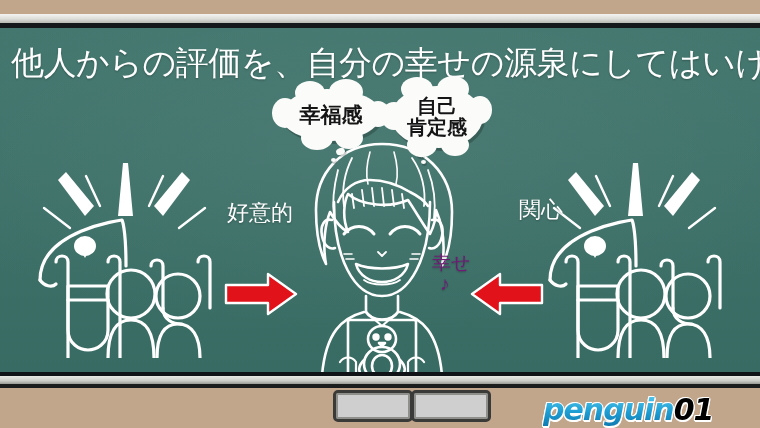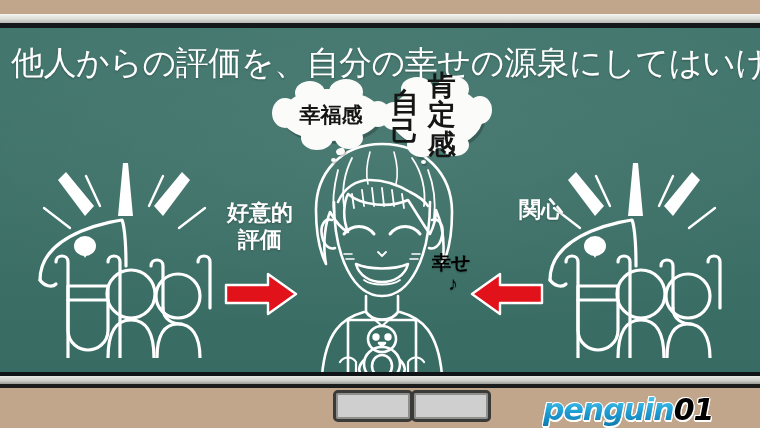--- a/index.html
+++ b/index.html
@@ -40,35 +40,35 @@
     display:flex;align-items:center;justify-content:center;text-align:left;
     font-weight:700;
     box-shadow:2px 3px 0 rgba(0,0,0,.22);
   }
   .bubble::before,.bubble::after{content:"";position:absolute;background:#fbfbfa;border-radius:50%;}
   #bubble1{left:281px;top:89px;width:100px;height:52px;border-radius:46% 54% 50% 50%/52% 48% 52% 48%;
     font-size:21px;}
   #bubble1::before{left:-9px;top:9px;width:26px;height:30px;}
   #bubble1::after{right:-9px;top:12px;width:24px;height:26px;}
   #bubble2{left:391px;top:86px;width:92px;height:62px;border-radius:50% 50% 48% 52%/50% 50% 50% 50%;
-    font-size:28px;line-height:1.05;}
+    font-size:20px;flex-direction:column;line-height:1.05;}
   #bubble2::before{left:-10px;top:16px;width:26px;height:28px;}
   #bubble2::after{right:-9px;top:10px;width:24px;height:28px;}
   .bub-lump{position:absolute;background:#fbfbfa;border-radius:50%;}
 
   .thought-dot{position:absolute;background:#fbfbfa;border-radius:50%;
       box-shadow:1px 2px 0 rgba(0,0,0,.2);}
 
   
   .side-label{position:absolute;color:#ffffff;text-align:center;font-size:22px;
-     line-height:1.22;font-weight:700;text-shadow:0 1px 2px rgba(0,0,0,.25);white-space:nowrap;}
+     line-height:1.22;font-weight:400;text-shadow:0 1px 2px rgba(0,0,0,.25);white-space:nowrap;}
   #label-left{left:214px;top:200px;width:92px;}
   #label-right{left:482px;top:197px;width:118px;}
-  #label-happy{left:432px;top:252px;width:26px;color:#000000;font-size:19px;line-height:1.12;
-     text-align:right;text-shadow:0 1px 2px rgba(0,0,0,.25);}
+  #label-happy{left:432px;top:252px;width:26px;color:#701a75;font-size:19px;line-height:1.12;
+     text-align:center;text-shadow:0 1px 2px rgba(0,0,0,.25);}
 
   
   .arrow{position:absolute;width:74px;height:44px;}
   #arrow-right{left:224px;top:272px;}
   #arrow-left{left:470px;top:272px;}
 
   
   .eraser{position:absolute;top:390px;width:74px;height:26px;border-radius:5px;
      background:#cfcfcf;border:3px solid #3a3a38;box-shadow:inset 0 0 0 2px #8f8f8c;}
   #eraser1{left:333px;}
@@ -229,30 +229,29 @@
   <div class="bubble" id="bubble1">
     <span style="position:relative;z-index:2;">幸福感</span>
     <i class="bub-lump" style="left:14px;top:-8px;width:30px;height:24px;"></i>
     <i class="bub-lump" style="left:48px;top:-10px;width:34px;height:26px;"></i>
     <i class="bub-lump" style="left:20px;bottom:-9px;width:32px;height:24px;"></i>
     <i class="bub-lump" style="left:54px;bottom:-8px;width:28px;height:22px;"></i>
   </div>
 
   <div class="bubble" id="bubble2">
     <span style="position:relative;z-index:2;">自己</span>
-    <span style="position:relative;z-index:2;font-family:Liberation Mono, monospace;">肯定感</span>
+    <span style="position:relative;z-index:2;">肯定感</span>
     <i class="bub-lump" style="left:10px;top:-9px;width:32px;height:24px;"></i>
     <i class="bub-lump" style="left:46px;top:-10px;width:32px;height:26px;"></i>
     <i class="bub-lump" style="left:16px;bottom:-9px;width:30px;height:24px;"></i>
     <i class="bub-lump" style="left:50px;bottom:-8px;width:28px;height:22px;"></i>
   </div>
 
   <div class="side-label" id="label-left">
     <div>好意的</div>
-    <div>評価</div>
   </div>
 
   <div class="side-label" id="label-right">
     <div>関心</div>
   </div>
 
   <div class="side-label" id="label-happy">
     <div>幸せ</div>
     <div>♪</div>
   </div>

